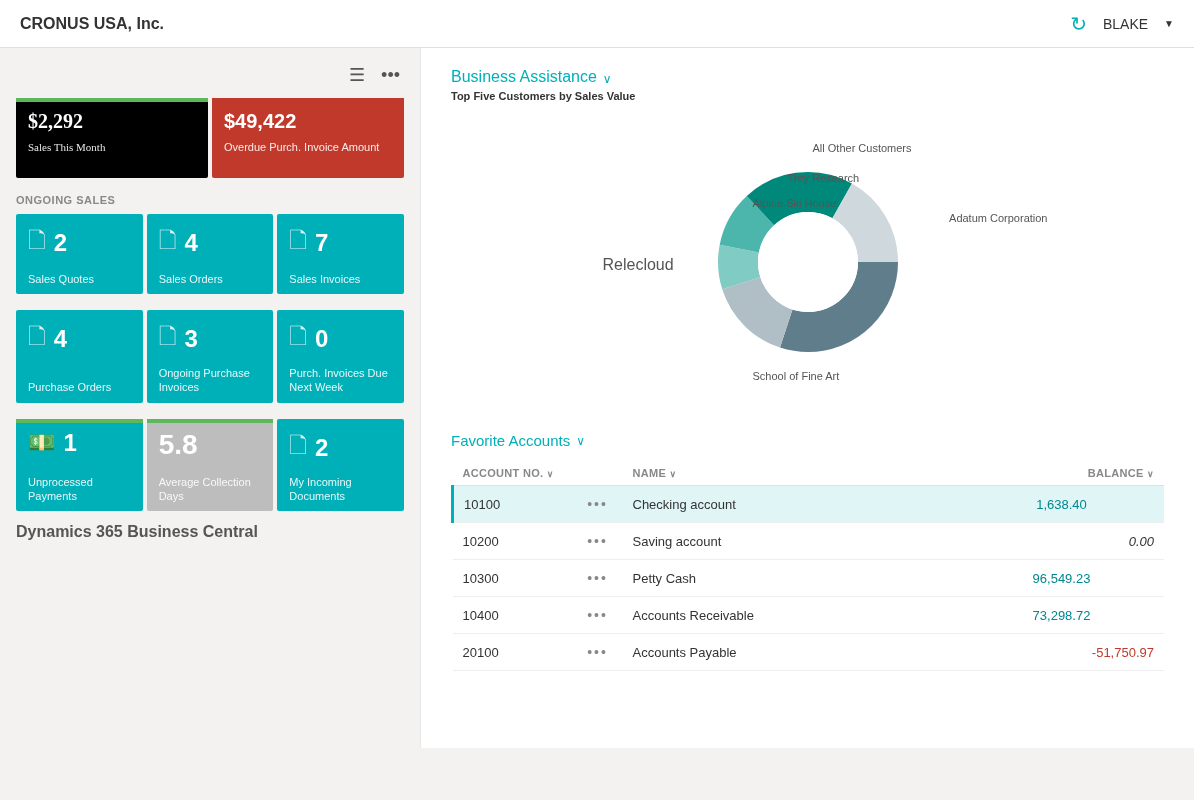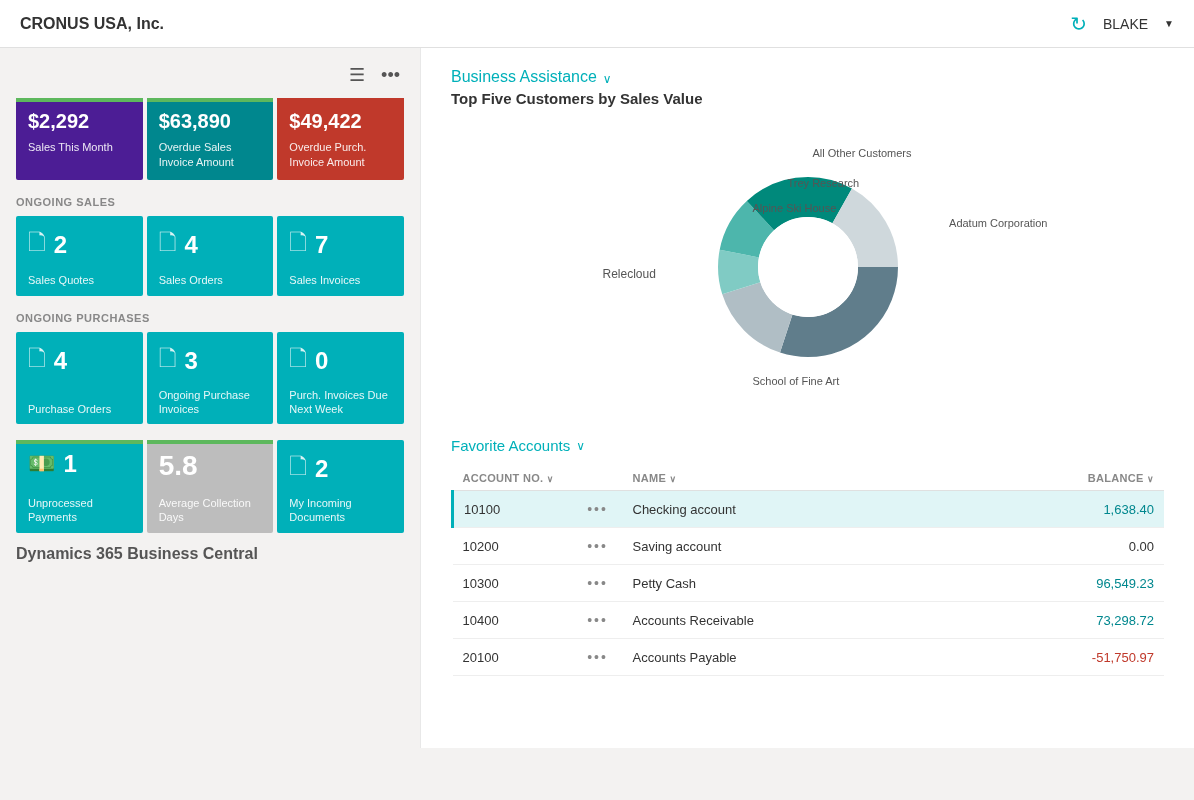--- a/index.html
+++ b/index.html
@@ -21,21 +21,21 @@
     
     .left-panel { width: 420px; background: #f3f2f1; padding: 16px 16px 8px 16px; overflow-y: auto; flex-shrink: 0; }
 
     
     .panel-toolbar { display: flex; justify-content: flex-end; align-items: center; gap: 16px; margin-bottom: 12px; padding-right: 4px; }
     .toolbar-icon { color: #555; font-size: 18px; cursor: pointer; }
 
     
     .kpi-tiles { display: flex; gap: 4px; margin-bottom: 16px; }
     .kpi-tile { flex: 1; padding: 12px 10px 10px 12px; color: #fff; border-radius: 2px; min-height: 80px; position: relative; cursor: pointer; }
-    .kpi-tile.teal { background: #4c1d95; }
+    .kpi-tile.teal { background: #000000; font-family: Liberation Serif, serif; }
     .kpi-tile.teal-dark { background: #00878e; }
     .kpi-tile.red { background: #c0392b; }
     .kpi-tile .kpi-value { font-size: 20px; font-weight: 700; display: block; margin-bottom: 6px; }
     .kpi-tile .kpi-label { font-size: 11px; color: rgba(255,255,255,0.9); line-height: 1.3; }
     .kpi-tile .top-bar-indicator { position: absolute; top: 0; left: 0; right: 0; height: 4px; }
     .indicator-green { background: #5db85d; }
     .indicator-red { background: #c0392b; }
 
     
     .section-heading { font-size: 11px; font-weight: 700; color: #888; letter-spacing: 0.5px; margin-bottom: 8px; text-transform: uppercase; }
@@ -61,42 +61,42 @@
     .left-footer { padding: 12px 0 4px 0; font-size: 16px; font-weight: 600; color: #555; }
 
     
     .right-panel { flex: 1; background: #fff; padding: 20px 30px; overflow-y: auto; border-left: 1px solid #e8e8e8; }
 
     
     .ba-header { display: flex; align-items: flex-end; gap: 6px; margin-bottom: 4px; }
     .ba-title { font-size: 16px; color: #00b0b9; font-weight: 500; cursor: pointer; }
     .ba-caret { color: #00b0b9; font-size: 12px; }
 
-    .chart-title { font-size: 15px; font-weight: 600; color: #333; margin-bottom: 20px; }
+    .chart-title { font-size: 11px; font-weight: 600; color: #333; margin-bottom: 20px; }
 
     
     .chart-container { display: flex; justify-content: center; align-items: center; margin-bottom: 30px; position: relative; height: 280px; }
 
     
     .fa-header { display: flex; align-items: center; gap: 6px; margin-bottom: 12px; }
     .fa-title { font-size: 15px; color: #00b0b9; font-weight: 500; cursor: pointer; }
     .fa-caret { color: #00b0b9; font-size: 12px; }
 
     
     .accounts-table { width: 100%; border-collapse: collapse; }
     .accounts-table th { text-align: left; font-size: 11px; font-weight: 700; color: #888; letter-spacing: 0.3px; padding: 6px 10px; border-bottom: 1px solid #e0e0e0; text-transform: uppercase; }
     .accounts-table th.right { text-align: right; }
     .accounts-table td { padding: 10px 10px; border-bottom: 1px solid #eeeeee; font-size: 13px; }
     .accounts-table tr:first-child td { background: #e0f5f6; }
     .accounts-table tr:first-child td:first-child { border-left: 3px solid #00b0b9; }
     .col-acct { width: 120px; }
     .col-dots { width: 50px; text-align: center; }
     .dots-btn { color: #888; cursor: pointer; letter-spacing: 2px; font-size: 14px; }
-    .balance-teal { color: #00878e; text-align: right; }
-    .balance-zero { color: #333; text-align: right; }
+    .balance-teal { color: #00878e; text-align: center; }
+    .balance-zero { color: #333; text-align: right; font-style: italic; }
     .balance-neg { color: #c0392b; text-align: right; }
 
     .sort-icon { font-size: 9px; }
   </style>
 </head>
 <body>
 
 <div class="app-container">
 
   <div class="top-bar">
@@ -116,25 +116,20 @@
         <span class="toolbar-icon">☰</span>
         <span class="toolbar-icon">•••</span>
       </div>
 
       <div class="kpi-tiles">
         <div class="kpi-tile teal">
           <div class="top-bar-indicator indicator-green"></div>
           <span class="kpi-value">$2,292</span>
           <span class="kpi-label">Sales This Month</span>
         </div>
-        <div class="kpi-tile teal-dark">
-          <div class="top-bar-indicator indicator-green"></div>
-          <span class="kpi-value">$63,890</span>
-          <span class="kpi-label">Overdue Sales Invoice Amount</span>
-        </div>
         <div class="kpi-tile red">
           <div class="top-bar-indicator indicator-red"></div>
           <span class="kpi-value">$49,422</span>
           <span class="kpi-label">Overdue Purch. Invoice Amount</span>
         </div>
       </div>
 
       <div class="section-heading">ONGOING SALES</div>
       <div class="doc-tiles">
         <div class="doc-tile">
@@ -153,21 +148,20 @@
         </div>
         <div class="doc-tile">
           <div class="doc-tile-top">
             <span class="doc-icon">🗋</span>
             <span class="doc-count">7</span>
           </div>
           <div class="doc-label">Sales Invoices</div>
         </div>
       </div>
 
-      <div class="section-heading">ONGOING PURCHASES</div>
       <div class="doc-tiles">
         <div class="doc-tile">
           <div class="doc-tile-top">
             <span class="doc-icon">🗋</span>
             <span class="doc-count">4</span>
           </div>
           <div class="doc-label">Purchase Orders</div>
         </div>
         <div class="doc-tile">
           <div class="doc-tile-top">
@@ -238,21 +232,21 @@
             <circle cx="100" cy="100" r="70" fill="none" stroke="#00897b" stroke-width="40" stroke-dasharray="87.96 483.81" stroke-dashoffset="-277.09"></circle>
 
             <circle cx="100" cy="100" r="70" fill="none" stroke="#cfd8dc" stroke-width="40" stroke-dasharray="74.77 496.99" stroke-dashoffset="-365.05"></circle>
 
             <circle cx="100" cy="100" r="50" fill="white"></circle>
           </svg>
 
           <span style="position:absolute; top:10px; left:255px; font-size:11px; color:#555;">All Other Customers</span>
           <span style="position:absolute; top:40px; left:230px; font-size:11px; color:#555;">Trey Research</span>
           <span style="position:absolute; top:65px; left:195px; font-size:11px; color:#555;">Alpine Ski House</span>
-          <span style="position:absolute; top:130px; left:45px; font-size:12px; color:#555;">Relecloud</span>
+          <span style="position:absolute; top:124px; left:45px; font-size:16px; color:#555;">Relecloud</span>
           <span style="position:absolute; bottom:10px; left:195px; font-size:11px; color:#555;">School of Fine Art</span>
           <span style="position:absolute; top:80px; right:10px; font-size:11px; color:#555;">Adatum Corporation</span>
         </div>
       </div>
 
       <div class="fa-header">
         <span class="fa-title">Favorite Accounts</span>
         <span class="fa-caret">∨</span>
       </div>
 

